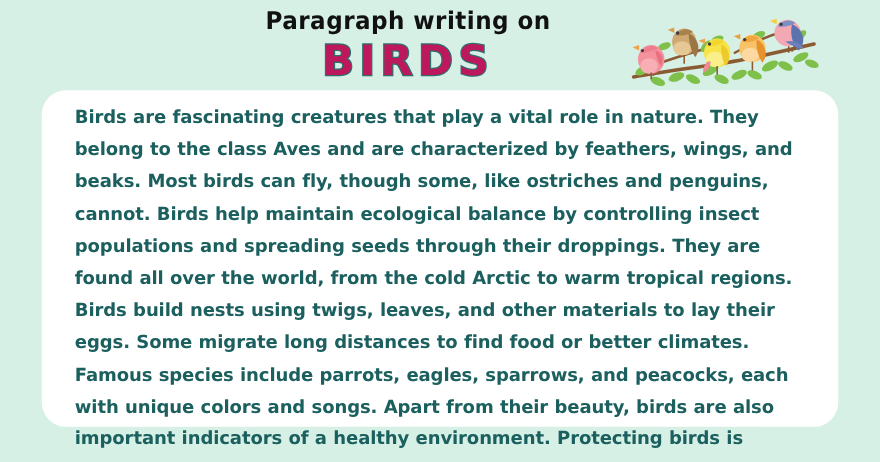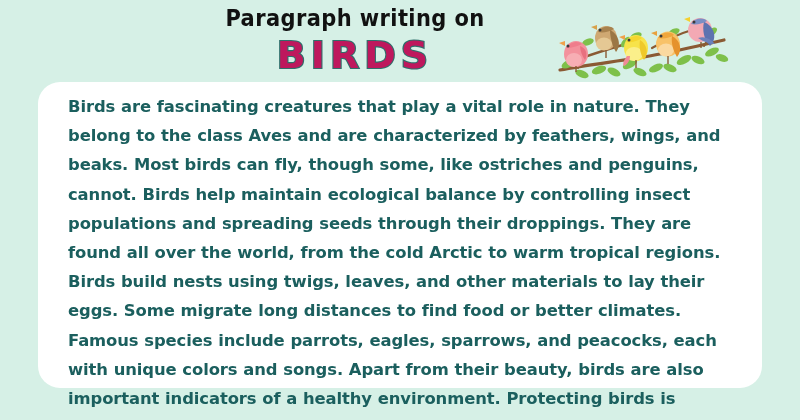--- a/index.html
+++ b/index.html
@@ -19,21 +19,21 @@
     position: relative;
     width: 800px;
     height: 420px;
     background: #d6f0e6;
     overflow: hidden;
   }
 
   
   .header {
     position: absolute;
-    left: 0;
+    left: 16px;
     top: 0;
     width: 652px;
     height: 84px;
   }
 
   .title-block {
     position: absolute;
     left: 190px;
     top: 6px;
     width: 330px;

